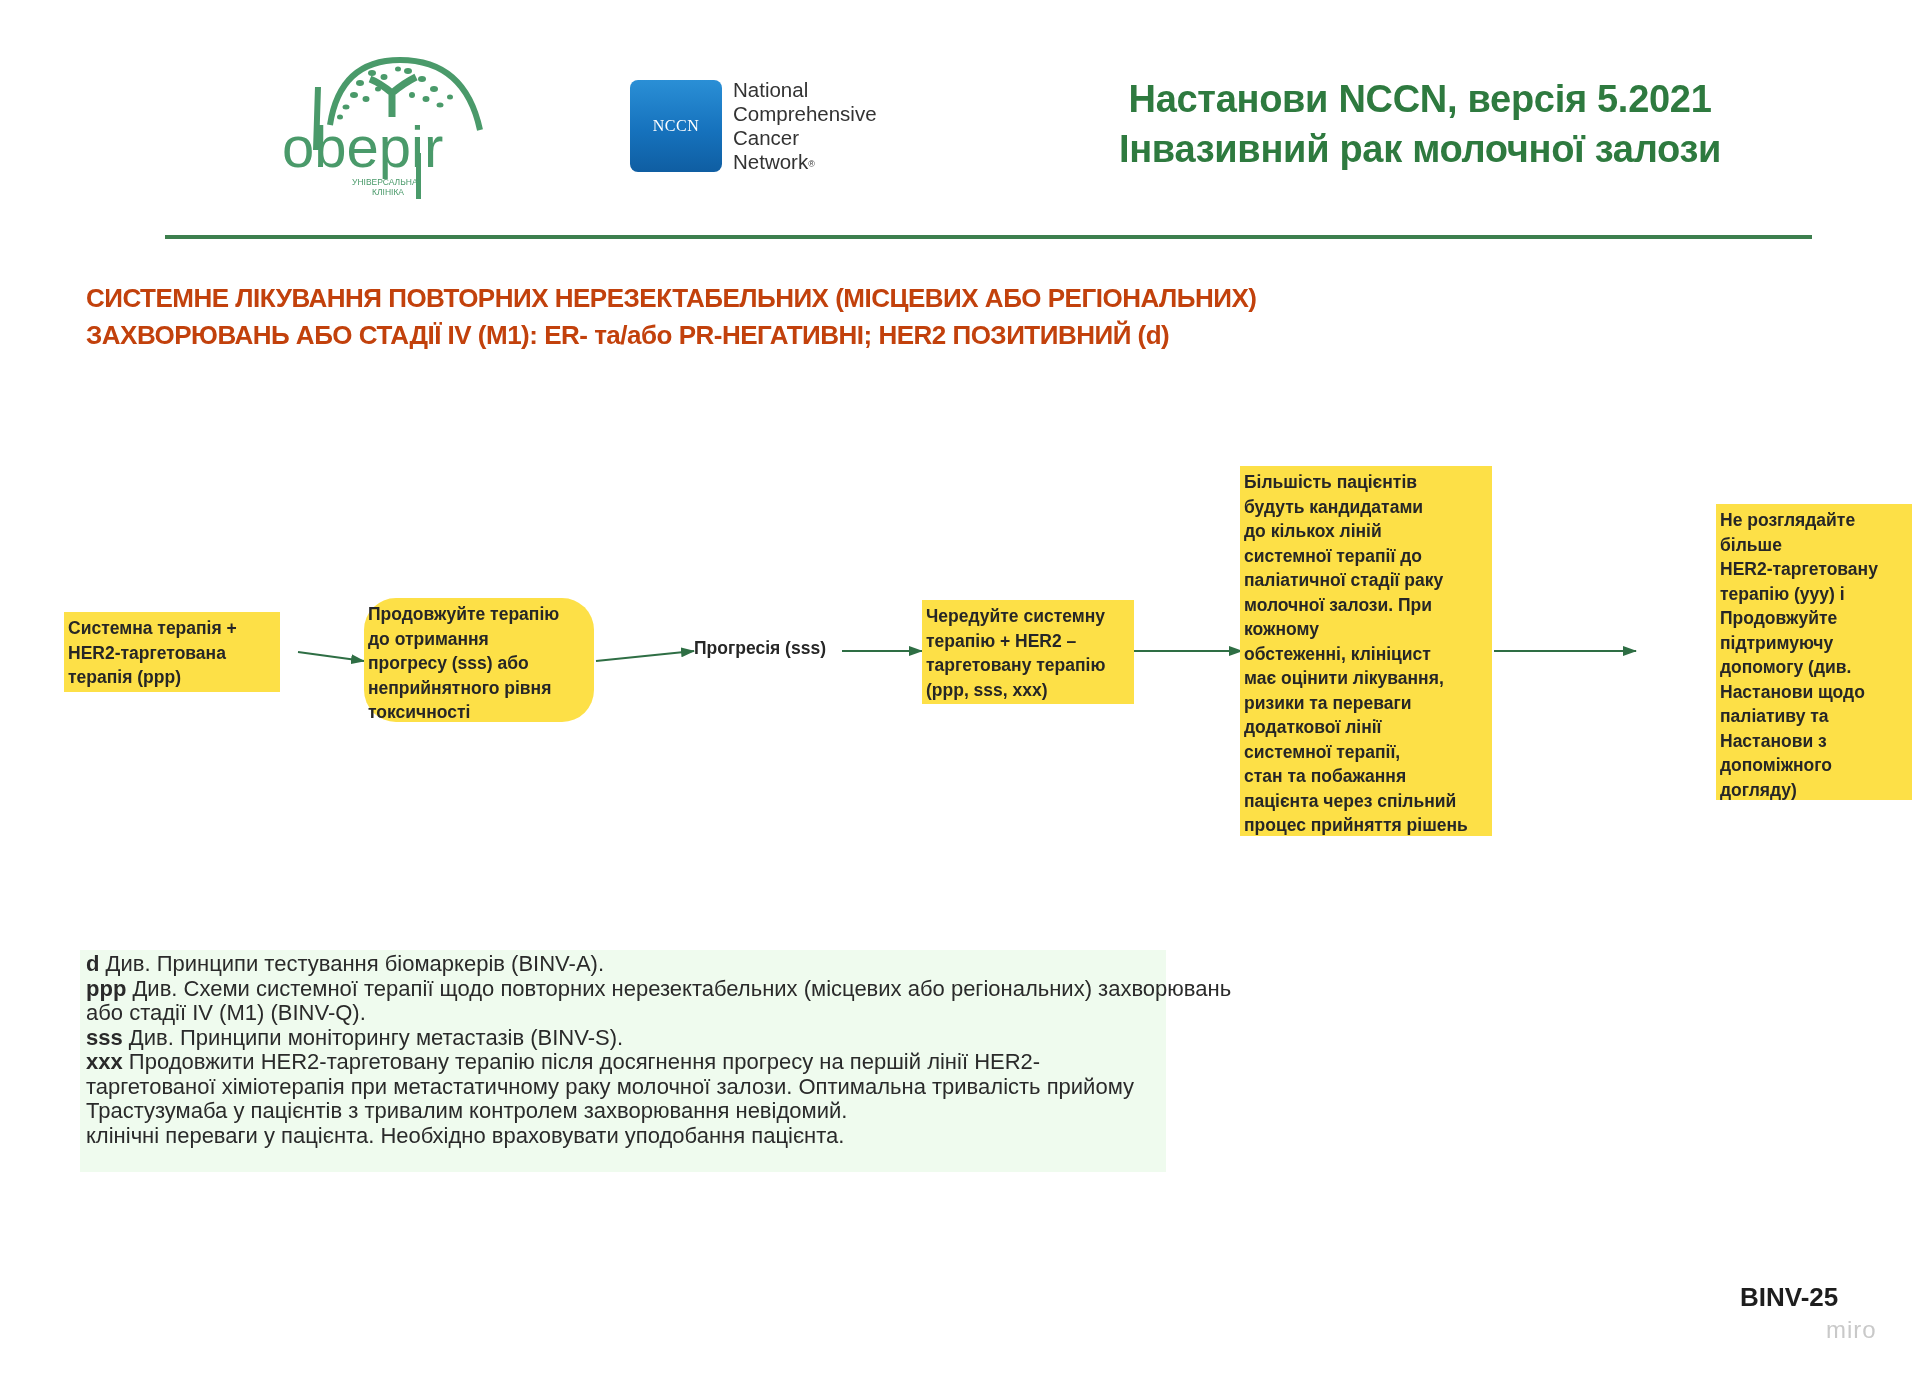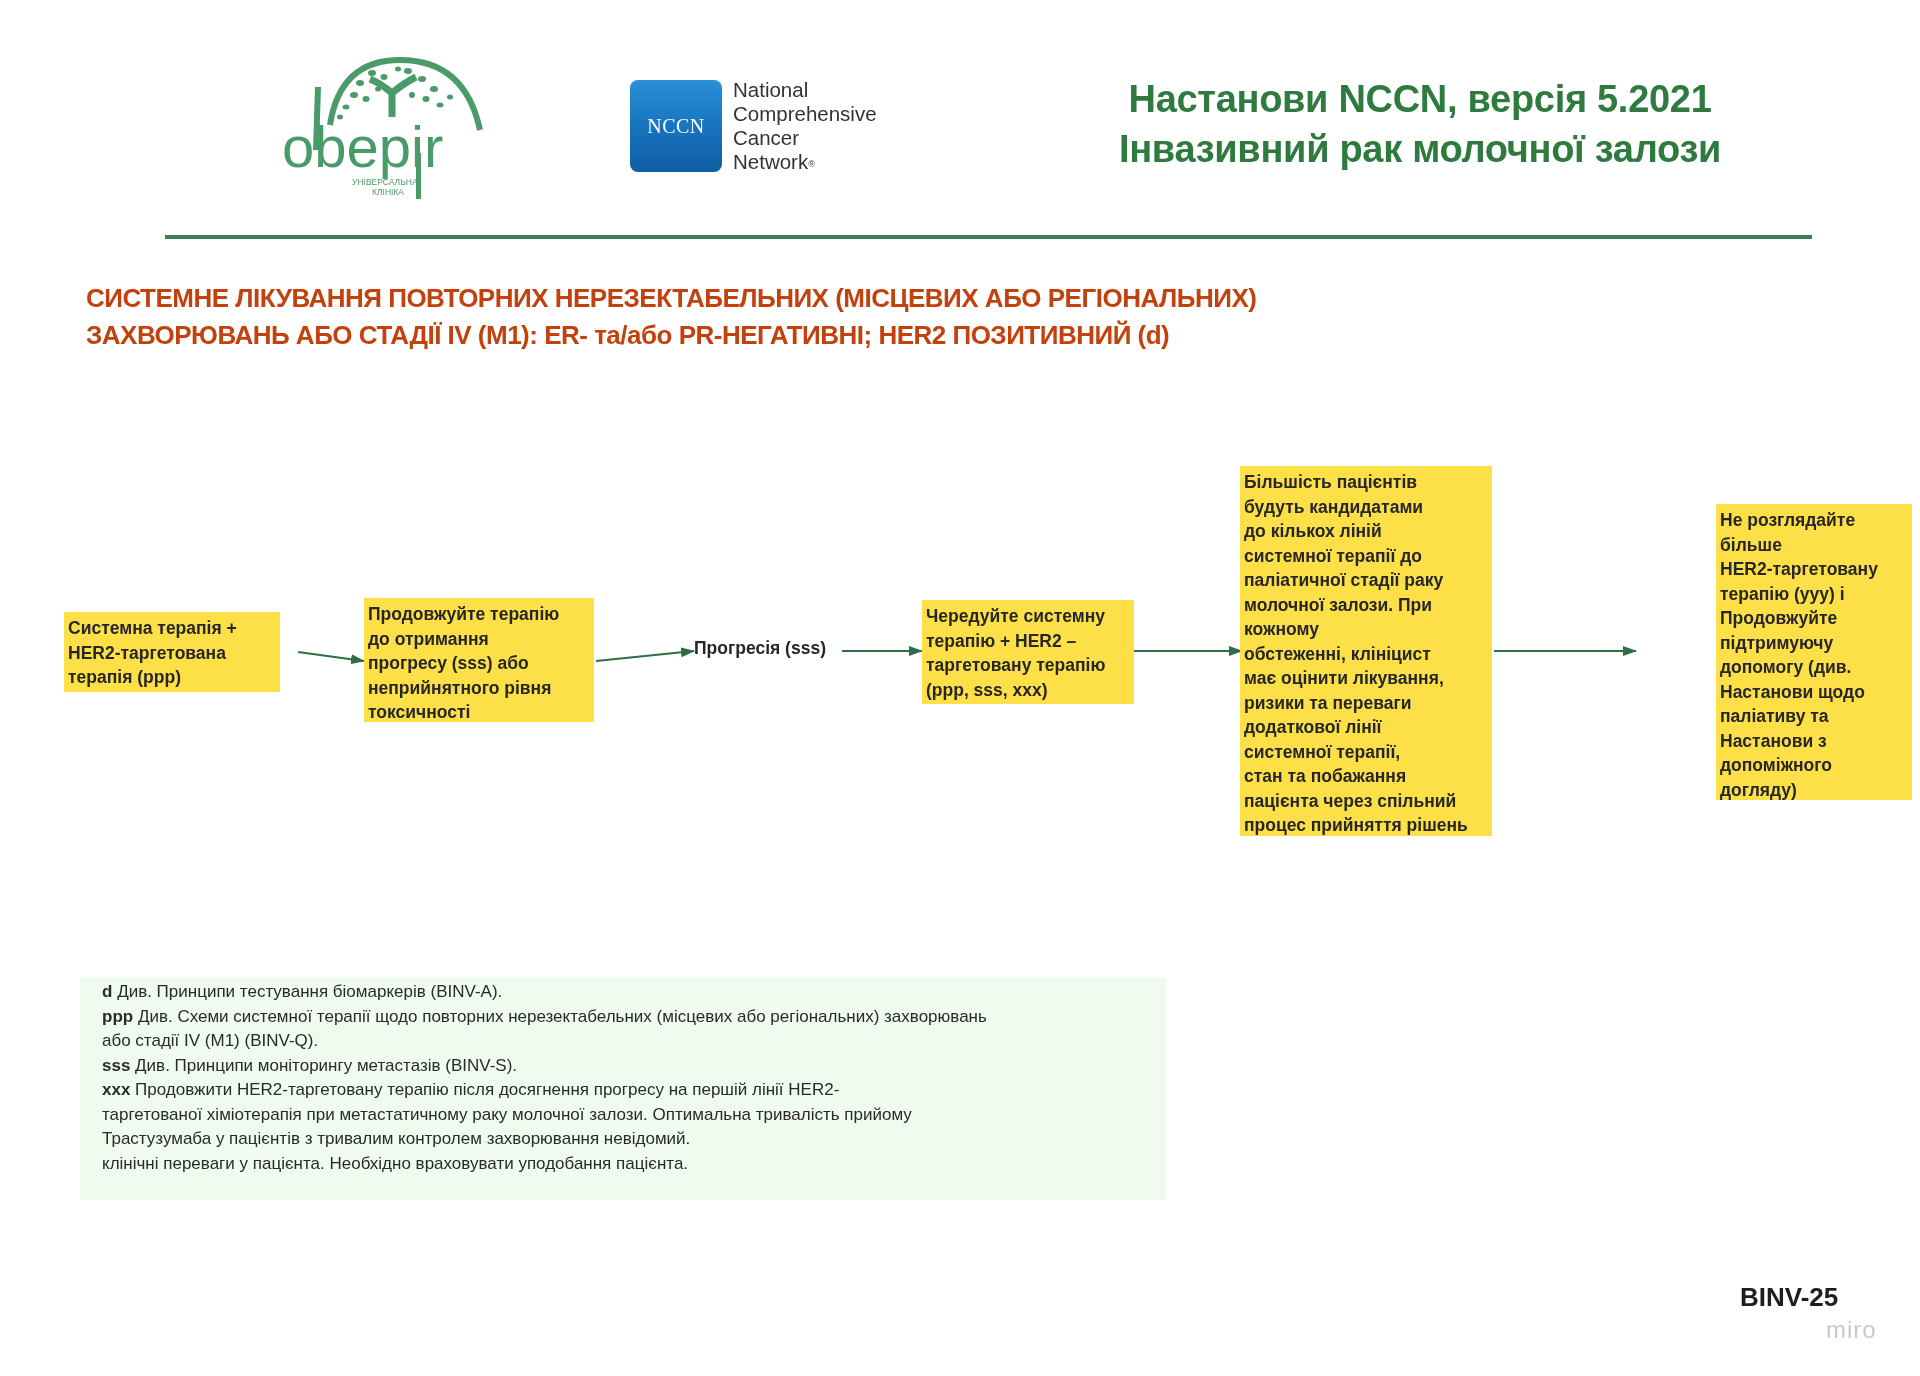--- a/index.html
+++ b/index.html
@@ -11,21 +11,21 @@
     }
     .abs { position: absolute; }
 
     
     .oberig-logo { left: 280px; top: 55px; width: 215px; height: 150px; }
     .nccn-logo { left: 630px; top: 78px; width: 300px; height: 100px; }
     .nccn-square {
       position: absolute; left: 0; top: 2px; width: 92px; height: 92px;
       border-radius: 8px;
       background: linear-gradient(180deg, #2a8fd6 0%, #1672bd 55%, #0f5ea2 100%);
-      color: #ffffff; font-family: "Liberation Serif", serif; font-size: 20px;
+      color: #ffffff; font-family: "Liberation Serif", serif; font-size: 16px;
       display: flex; align-items: center; justify-content: center; letter-spacing: 0.5px;
     }
     .nccn-text {
       position: absolute; left: 103px; top: 0px; font-size: 20.5px; line-height: 24px;
       color: #333333; font-family: "Liberation Sans", sans-serif;
     }
     .nccn-text div { white-space: nowrap; }
     .nccn-text sup { font-size: 9px; vertical-align: top; position: relative; top: 2px; }
 
     .header-title {
@@ -46,33 +46,33 @@
     .section-title div { white-space: nowrap; }
 
     
     .box {
       background: #fde047;
       font-weight: bold; font-size: 17.5px; line-height: 24.5px; color: #262626;
       box-sizing: border-box; padding: 4px 4px 6px 4px;
     }
     .box div { white-space: nowrap; }
     .box1 { left: 64px; top: 612px; width: 216px; height: 80px; }
-    .box2 { left: 364px; top: 598px; width: 230px; height: 124px; }
+    .box2 { left: 364px; top: 598px; width: 230px; height: 124px; border-radius: 32px; }
     .box3 { left: 694px; top: 636px; width: 146px; height: 30px; background: transparent; padding: 0; }
     .box4 { left: 922px; top: 600px; width: 212px; height: 104px; }
     .box5 { left: 1240px; top: 466px; width: 252px; height: 370px; }
     .box6 { left: 1716px; top: 504px; width: 196px; height: 296px; }
 
     svg.arrows { position: absolute; left: 0; top: 0; width: 1920px; height: 1376px; pointer-events: none; }
 
     
     .footnotes {
       left: 80px; top: 950px; width: 1086px; height: 222px;
-      background: #effbee; box-sizing: border-box; padding: 2px 22px;
-      font-size: 17px; line-height: 24.5px; color: #2a2a2a; margin-top: 28px;
+      background: #effbee; box-sizing: border-box; padding: 2px 6px;
+      font-size: 22px; line-height: 24.5px; color: #2a2a2a;
     }
     .footnotes .fn { white-space: nowrap; }
     .footnotes .key { font-weight: bold; }
 
     .page-code {
       left: 1740px; top: 1282px; font-weight: bold; font-size: 26px; color: #1e1e1e;
     }
     .miro-mark {
       left: 1826px; top: 1316px; font-size: 24px; color: #c9c9c9; letter-spacing: 1px;
     }

